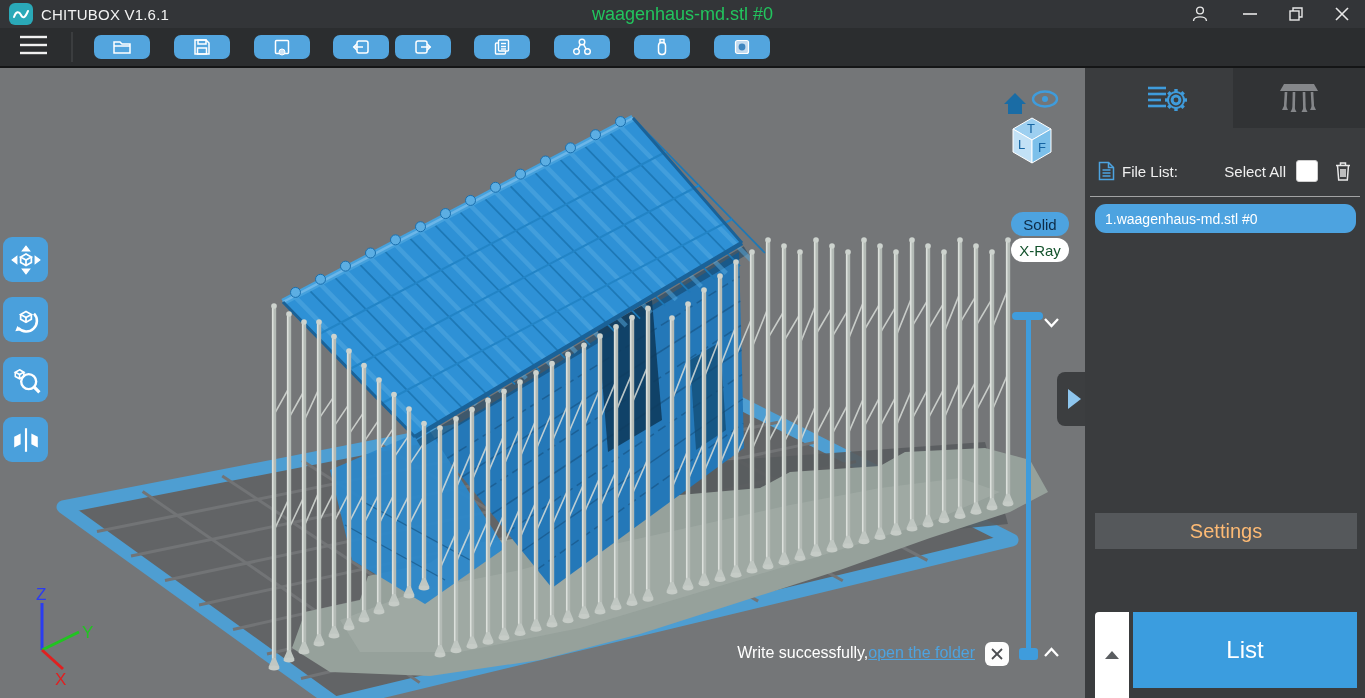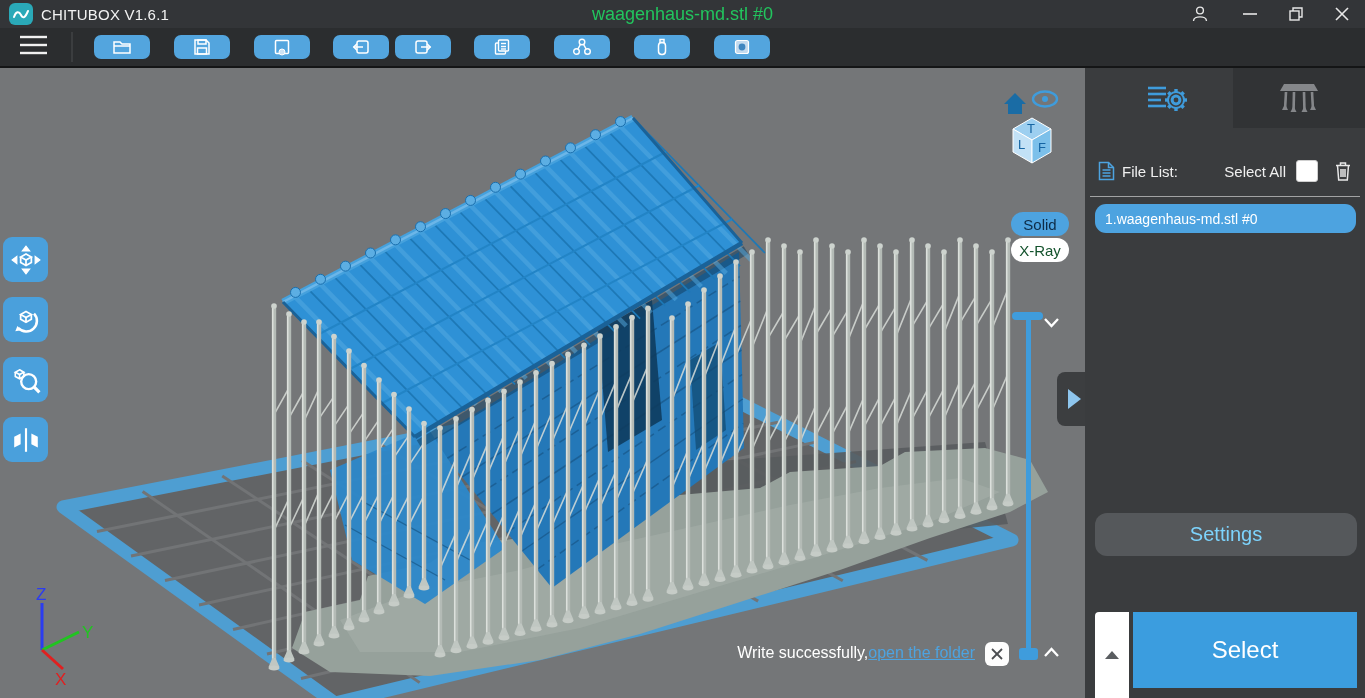--- a/index.html
+++ b/index.html
@@ -67,22 +67,22 @@
   #filelist-label { margin-left:7px; }
   #select-all-label { margin-left:auto; }
   #select-all-box { width:22px; height:22px; background:#ffffff; border:1px solid #cfcfcf; border-radius:3px; margin-left:10px; cursor:pointer; }
   #trash-btn { background:none; border:none; margin-left:16px; cursor:pointer; display:flex; }
   #panel-separator { position:absolute; left:5px; top:128px; width:270px; height:1px; background:#a2a3a4; }
 
   #file-item { position:absolute; left:10px; top:136px; width:261px; height:29px; background:#4da3e0;
                border-radius:11px; color:#ffffff; font-size:14px; display:flex; align-items:center;
                padding-left:10px; cursor:pointer; }
 
-  #settings-btn { position:absolute; left:10px; top:445px; width:262px; height:43px; background:#55585b;
-                  border:none; border-radius:12px; color:#7dd3fc; font-size:20px; cursor:pointer;
+  #settings-btn { position:absolute; left:10px; top:445px; width:262px; height:36px; background:#55585b;
+                  border:none; border-radius:0; color:#fdba74; font-size:20px; cursor:pointer;
                   font-family:"Liberation Sans", sans-serif; }
 
   #slice-up { position:absolute; left:10px; top:544px; width:34px; height:86px; background:#ffffff;
               border:none; border-radius:4px 0 0 0; cursor:pointer; display:flex; align-items:center; justify-content:center; }
   #slice-up .tri-up { width:0; height:0; border-bottom:8px solid #5a5d60; border-left:7px solid transparent; border-right:7px solid transparent; }
   #slice-btn { position:absolute; left:48px; top:544px; width:224px; height:76px; background:#3b9ddf;
                border:none; color:#ffffff; font-size:24px; cursor:pointer; font-family:"Liberation Sans", sans-serif; }
 </style>
 </head>
 <body>
@@ -778,14 +778,14 @@
 
   <div id="file-item">
     <span>1.waagenhaus-md.stl #0</span>
   </div>
 
   <button id="settings-btn">Settings</button>
 
   <button id="slice-up">
       <span class="tri-up"></span>
     </button>
-  <button id="slice-btn">Select</button>
+  <button id="slice-btn">List</button>
 </div>
 
 </body></html>

